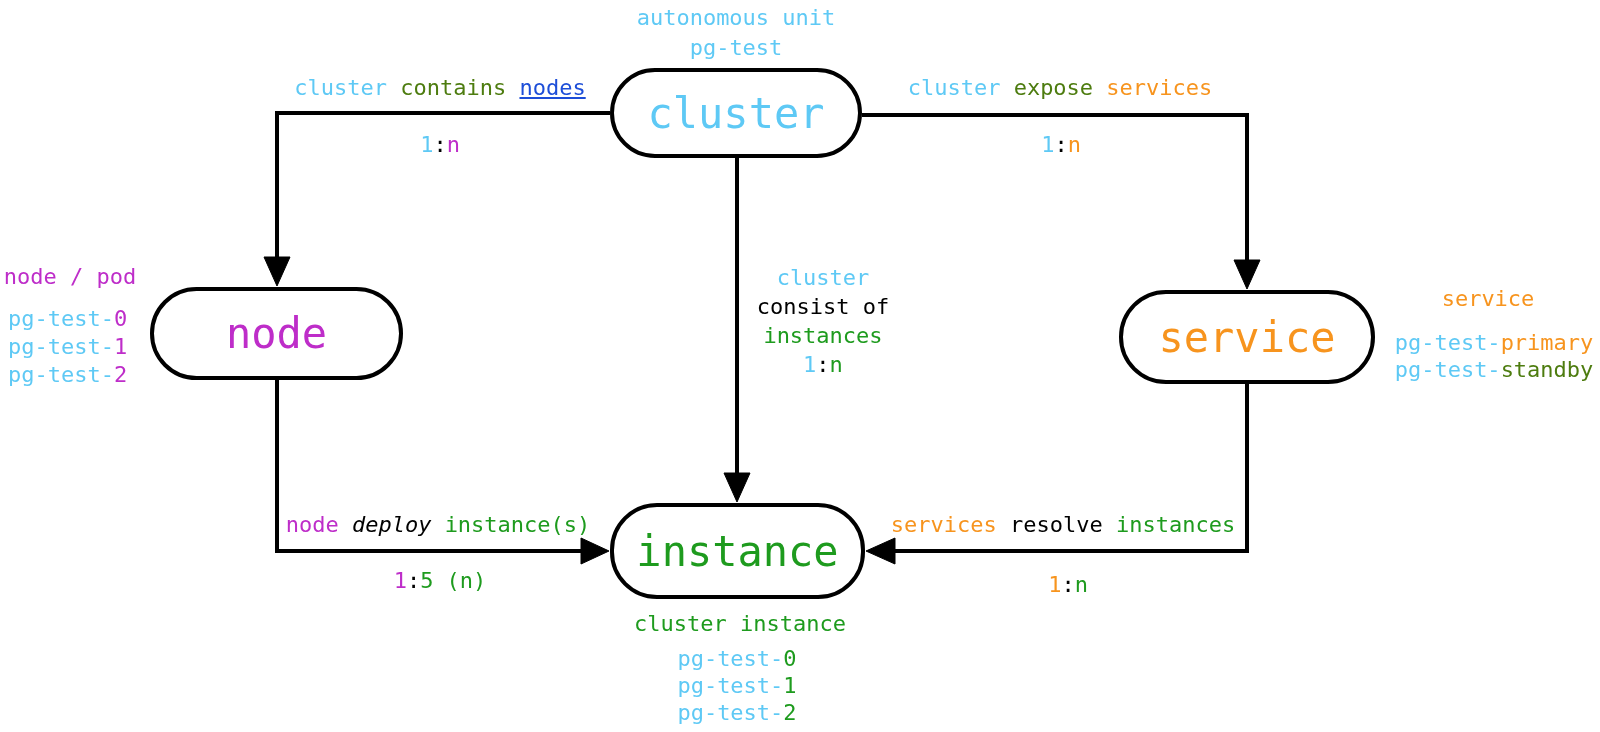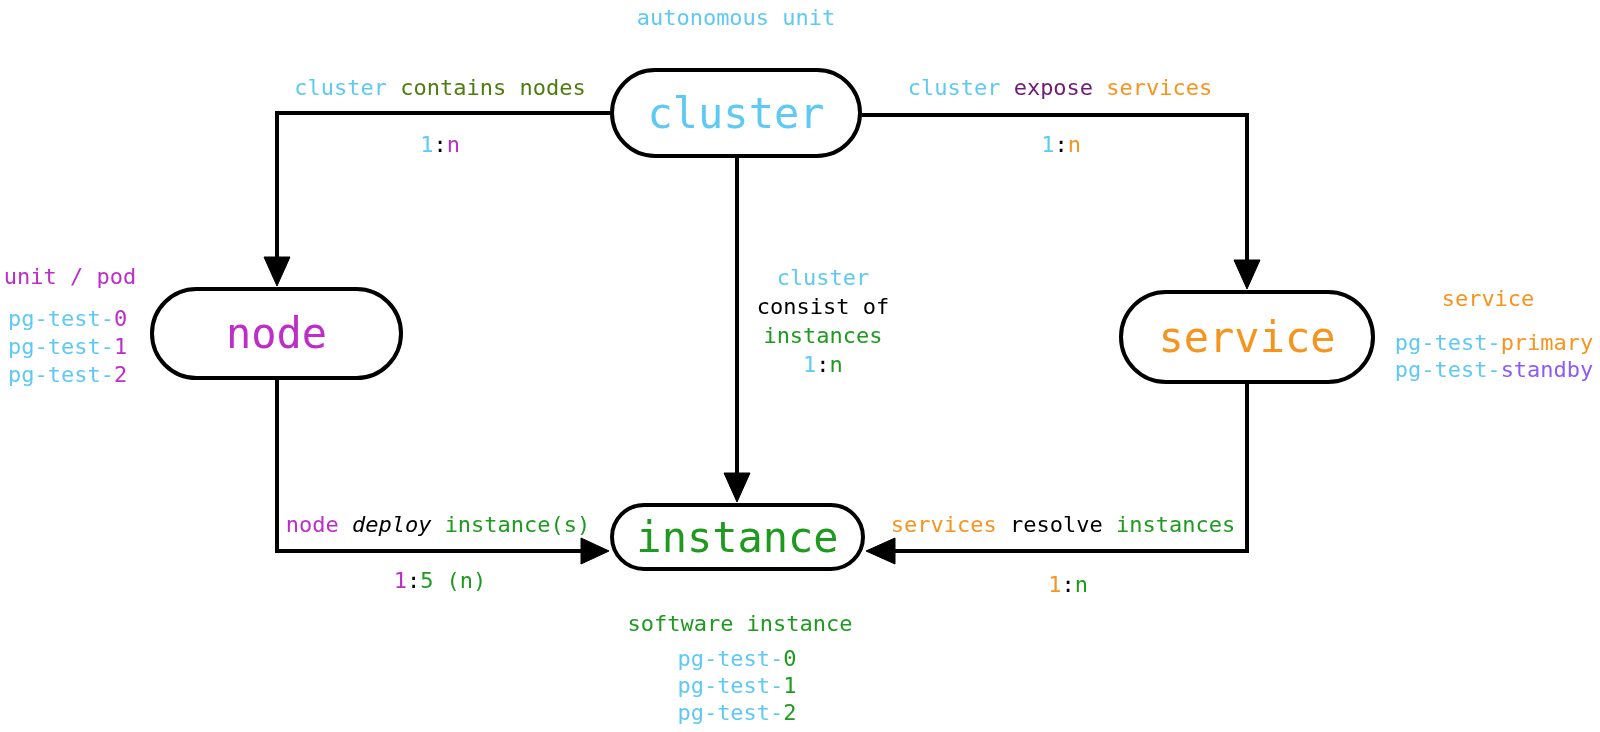--- a/index.html
+++ b/index.html
@@ -46,60 +46,61 @@
   </div>
 
   <div class="entity" style="left:150px;top:287px;width:253px;height:93px">
     <span><span style="color: rgb(190, 45, 201);">node</span></span>
   </div>
 
   <div class="entity" style="left:1119px;top:290px;width:256px;height:94px">
     <span><span style="color: rgb(247, 148, 30);">service</span></span>
   </div>
 
-  <div class="entity" style="left:610px;top:503px;width:255px;height:68px">
+  <div class="entity" style="left:610px;top:503px;width:255px;height:96px">
     <span><span style="color: rgb(30, 155, 30);">instance</span></span>
   </div>
 
   <div class="lbl cx ctr" style="left:736px;top:3px;line-height:30px">
     <div><span style="color: rgb(94, 201, 245);">autonomous unit</span></div>
+    <div><span style="color: rgb(94, 201, 245);">pg-test</span></div>
   </div>
 
-  <div class="lbl cx" style="left:440px;top:75px"><span style="color: rgb(94, 201, 245);">cluster</span><span style="color: #4d7c0f;"> contains </span><span style="color: #4d7c0f;">nodes</span></div>
+  <div class="lbl cx" style="left:440px;top:75px"><span style="color: rgb(94, 201, 245);">cluster</span><span style="color: #4d7c0f;"> contains </span><span style="color: #1d4ed8; text-decoration: underline;">nodes</span></div>
   <div class="lbl cx" style="left:440px;top:132px"><span style="color: rgb(94, 201, 245);">1</span><span style="color: rgb(0, 0, 0);">:</span><span style="color: rgb(190, 45, 201);">n</span></div>
 
-  <div class="lbl cx" style="left:1060px;top:75px"><span style="color: rgb(94, 201, 245);">cluster</span><span style="color: #701a75;"> expose </span><span style="color: rgb(247, 148, 30);">services</span></div>
+  <div class="lbl cx" style="left:1060px;top:75px"><span style="color: rgb(94, 201, 245);">cluster</span><span style="color: #4d7c0f;"> expose </span><span style="color: rgb(247, 148, 30);">services</span></div>
   <div class="lbl cx" style="left:1061px;top:132px"><span style="color: rgb(94, 201, 245);">1</span><span style="color: rgb(0, 0, 0);">:</span><span style="color: rgb(247, 148, 30);">n</span></div>
 
   <div class="lbl cx ctr" style="left:823px;top:263px;line-height:29px">
     <div><span style="color: rgb(94, 201, 245);">cluster</span></div>
     <div><span style="color: rgb(0, 0, 0);">consist of</span></div>
     <div><span style="color: rgb(30, 155, 30);">instances</span></div>
     <div><span style="color: rgb(94, 201, 245);">1</span><span style="color: rgb(0, 0, 0);">:</span><span style="color: rgb(30, 155, 30);">n</span></div>
   </div>
 
   <div class="lbl cx" style="left:438px;top:512px"><span style="color: rgb(190, 45, 201);">node</span><span style="color: rgb(0, 0, 0); font-style: italic;"> deploy </span><span style="color: rgb(30, 155, 30);">instance(s)</span></div>
   <div class="lbl cx" style="left:440px;top:568px"><span style="color: rgb(190, 45, 201);">1</span><span style="color: rgb(0, 0, 0);">:</span><span style="color: rgb(30, 155, 30);">5 (n)</span></div>
 
   <div class="lbl cx" style="left:1063px;top:512px"><span style="color: rgb(247, 148, 30);">services</span><span style="color: rgb(0, 0, 0);"> resolve </span><span style="color: rgb(30, 155, 30);">instances</span></div>
   <div class="lbl cx" style="left:1068px;top:572px"><span style="color: rgb(247, 148, 30);">1</span><span style="color: rgb(0, 0, 0);">:</span><span style="color: rgb(30, 155, 30);">n</span></div>
 
-  <div class="lbl cx" style="left:70px;top:264px"><span style="color: rgb(190, 45, 201);">unit / pod</span></div>
+  <div class="lbl cx" style="left:70px;top:264px"><span style="color: rgb(190, 45, 201);">node / pod</span></div>
   <div class="lbl" style="left:8px;top:305px;line-height:28px">
     <div><span style="color: rgb(94, 201, 245);">pg-test-</span><span style="color: rgb(190, 45, 201);">0</span></div>
     <div><span style="color: rgb(94, 201, 245);">pg-test-</span><span style="color: rgb(190, 45, 201);">1</span></div>
     <div><span style="color: rgb(94, 201, 245);">pg-test-</span><span style="color: rgb(190, 45, 201);">2</span></div>
   </div>
 
   <div class="lbl cx" style="left:1488px;top:286px"><span style="color: rgb(247, 148, 30);">service</span></div>
   <div class="lbl cx ctr" style="left:1494px;top:329px;line-height:27px">
     <div><span style="color: rgb(94, 201, 245);">pg-test-</span><span style="color: rgb(247, 148, 30);">primary</span></div>
-    <div><span style="color: rgb(94, 201, 245);">pg-test-</span><span style="color: #8b5cf6;">standby</span></div>
+    <div><span style="color: rgb(94, 201, 245);">pg-test-</span><span style="color: #4d7c0f;">standby</span></div>
   </div>
 
-  <div class="lbl cx" style="left:740px;top:611px"><span style="color: rgb(30, 155, 30);">software instance</span></div>
+  <div class="lbl cx" style="left:740px;top:611px"><span style="color: rgb(30, 155, 30);">cluster instance</span></div>
   <div class="lbl cx ctr" style="left:737px;top:645px;line-height:27px">
     <div><span style="color: rgb(94, 201, 245);">pg-test-</span><span style="color: rgb(30, 155, 30);">0</span></div>
     <div><span style="color: rgb(94, 201, 245);">pg-test-</span><span style="color: rgb(30, 155, 30);">1</span></div>
     <div><span style="color: rgb(94, 201, 245);">pg-test-</span><span style="color: rgb(30, 155, 30);">2</span></div>
   </div>
 
 </div>
 
 </body></html>

